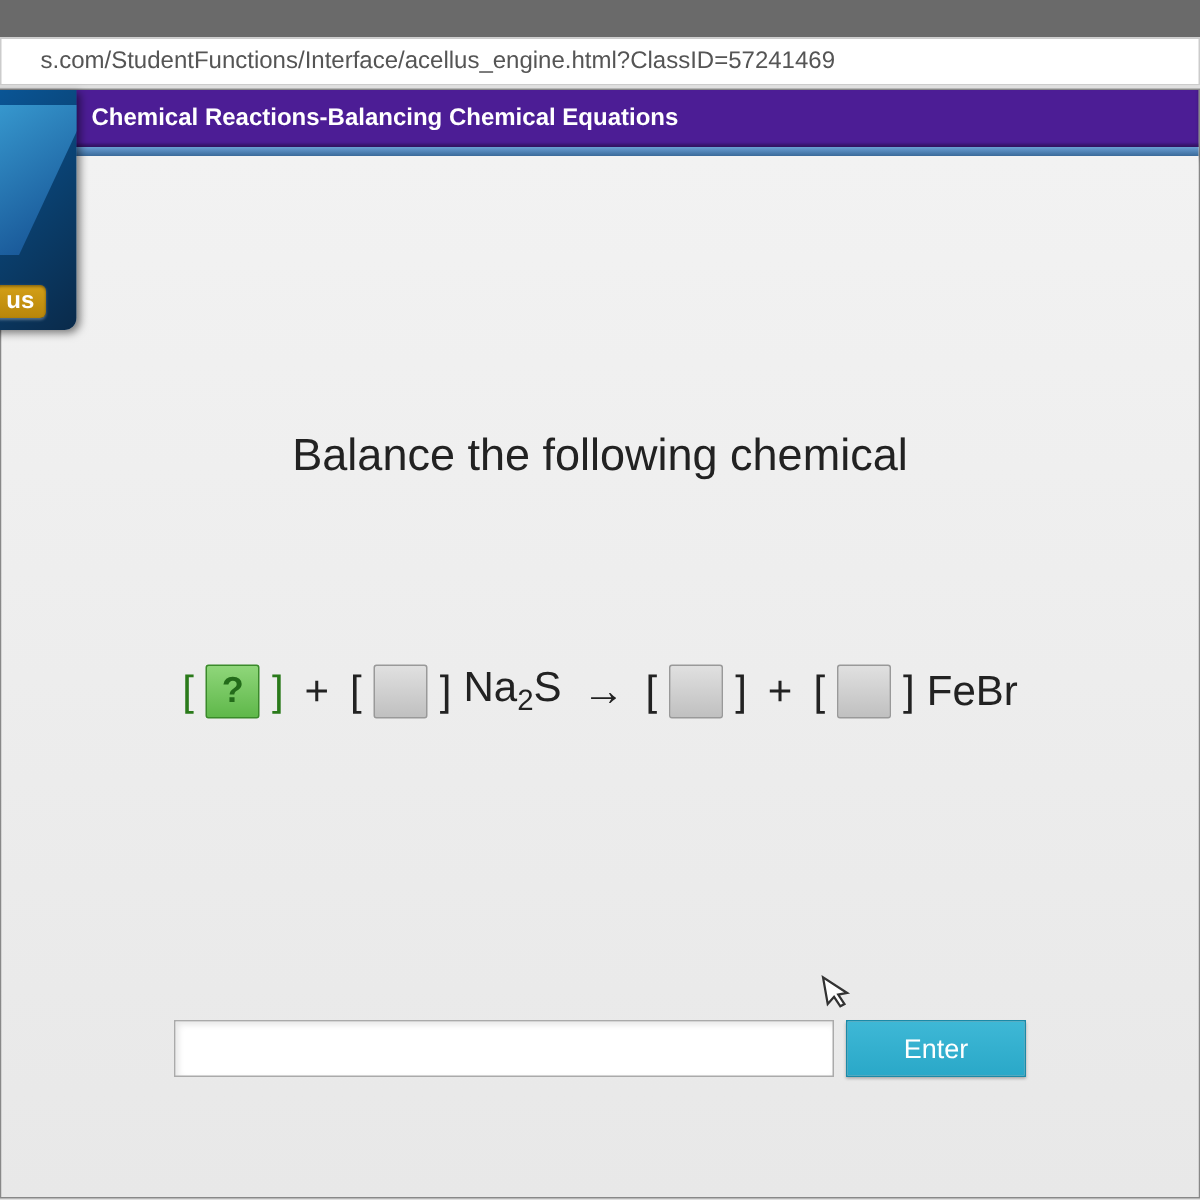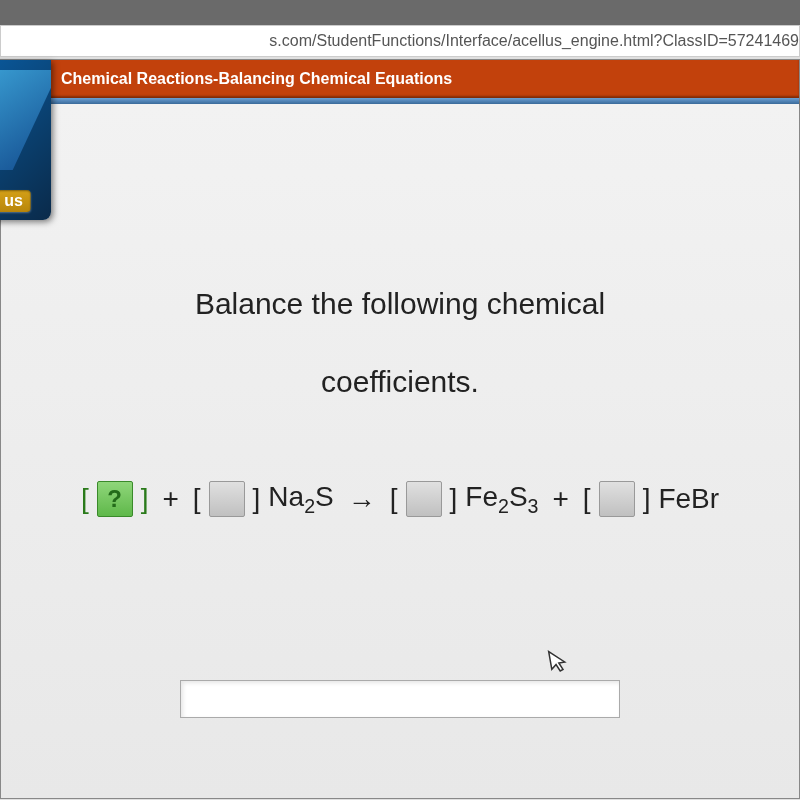--- a/index.html
+++ b/index.html
@@ -15,36 +15,35 @@
       position: absolute;
       top: 25px;
       left: 0;
       right: 0;
       bottom: 0;
       background: #e0e0e0;
     }
     .address-bar {
       background: #fff;
       border: 1px solid #ccc;
-      padding: 6px 0;
+      padding: 6px 26px;
       font-size: 16px;
       color: #555;
       white-space: nowrap;
       overflow: hidden;
-      text-align: right;
     }
     .content-wrapper {
       background: #eeeeee;
       border: 1px solid #888;
       margin-top: 2px;
       height: calc(100% - 35px);
       position: relative;
     }
     .header-bar {
-      background: #c2410c;
+      background: #4c1d95;
       color: #fff;
       font-weight: bold;
       font-size: 16px;
       padding: 10px 12px 10px 60px;
       box-shadow: inset 0 -2px 2px rgba(0,0,0,0.3);
     }
     .logo-stripe {
       height: 6px;
       background: linear-gradient(to bottom, #6a9fd4, #3a6a9a);
       box-shadow: 0 2px 4px rgba(0,0,0,0.4);
@@ -178,54 +177,53 @@
 
     <div class="logo-badge">
       <div class="logo-triangle"></div>
       <div class="logo-text">us</div>
     </div>
 
     <div class="main-content">
       <div class="prompt">
         <span>Balance the following chemical</span><br>
         <br>
-        <span>coefficients.</span>
       </div>
 
       <div class="equation">
         <span class="bracket active">[</span>
         <span class="coef-box active">?</span>
         <span class="bracket active">]</span>
 
         <span class="plus">+</span>
 
         <span class="bracket">[</span>
         <span class="coef-box"></span>
         <span class="bracket">]</span>
         <span class="formula"><span>Na</span><sub>2</sub><span>S</span></span>
 
         <span class="arrow">→</span>
 
         <span class="bracket">[</span>
         <span class="coef-box"></span>
         <span class="bracket">]</span>
-        <span class="formula"><span>Fe</span><sub>2</sub><span>S</span><sub>3</sub></span>
 
         <span class="plus">+</span>
 
         <span class="bracket">[</span>
         <span class="coef-box"></span>
         <span class="bracket">]</span>
         <span class="formula">FeBr</span>
       </div>
 
       <div class="cursor-icon">
         <svg width="20" height="26" viewBox="0 0 20 26">
           <path d="M2 2 L2 20 L7 16 L10 23 L13 22 L10 15 L16 15 Z" fill="#fff" stroke="#333" stroke-width="1.5"></path>
         </svg>
       </div>
 
       <div class="answer-area">
         <input class="answer-input" type="text" value="" style="">
+        <button class="enter-btn">Enter</button>
       </div>
     </div>
   </div>
 </div>
 
 </body></html>

